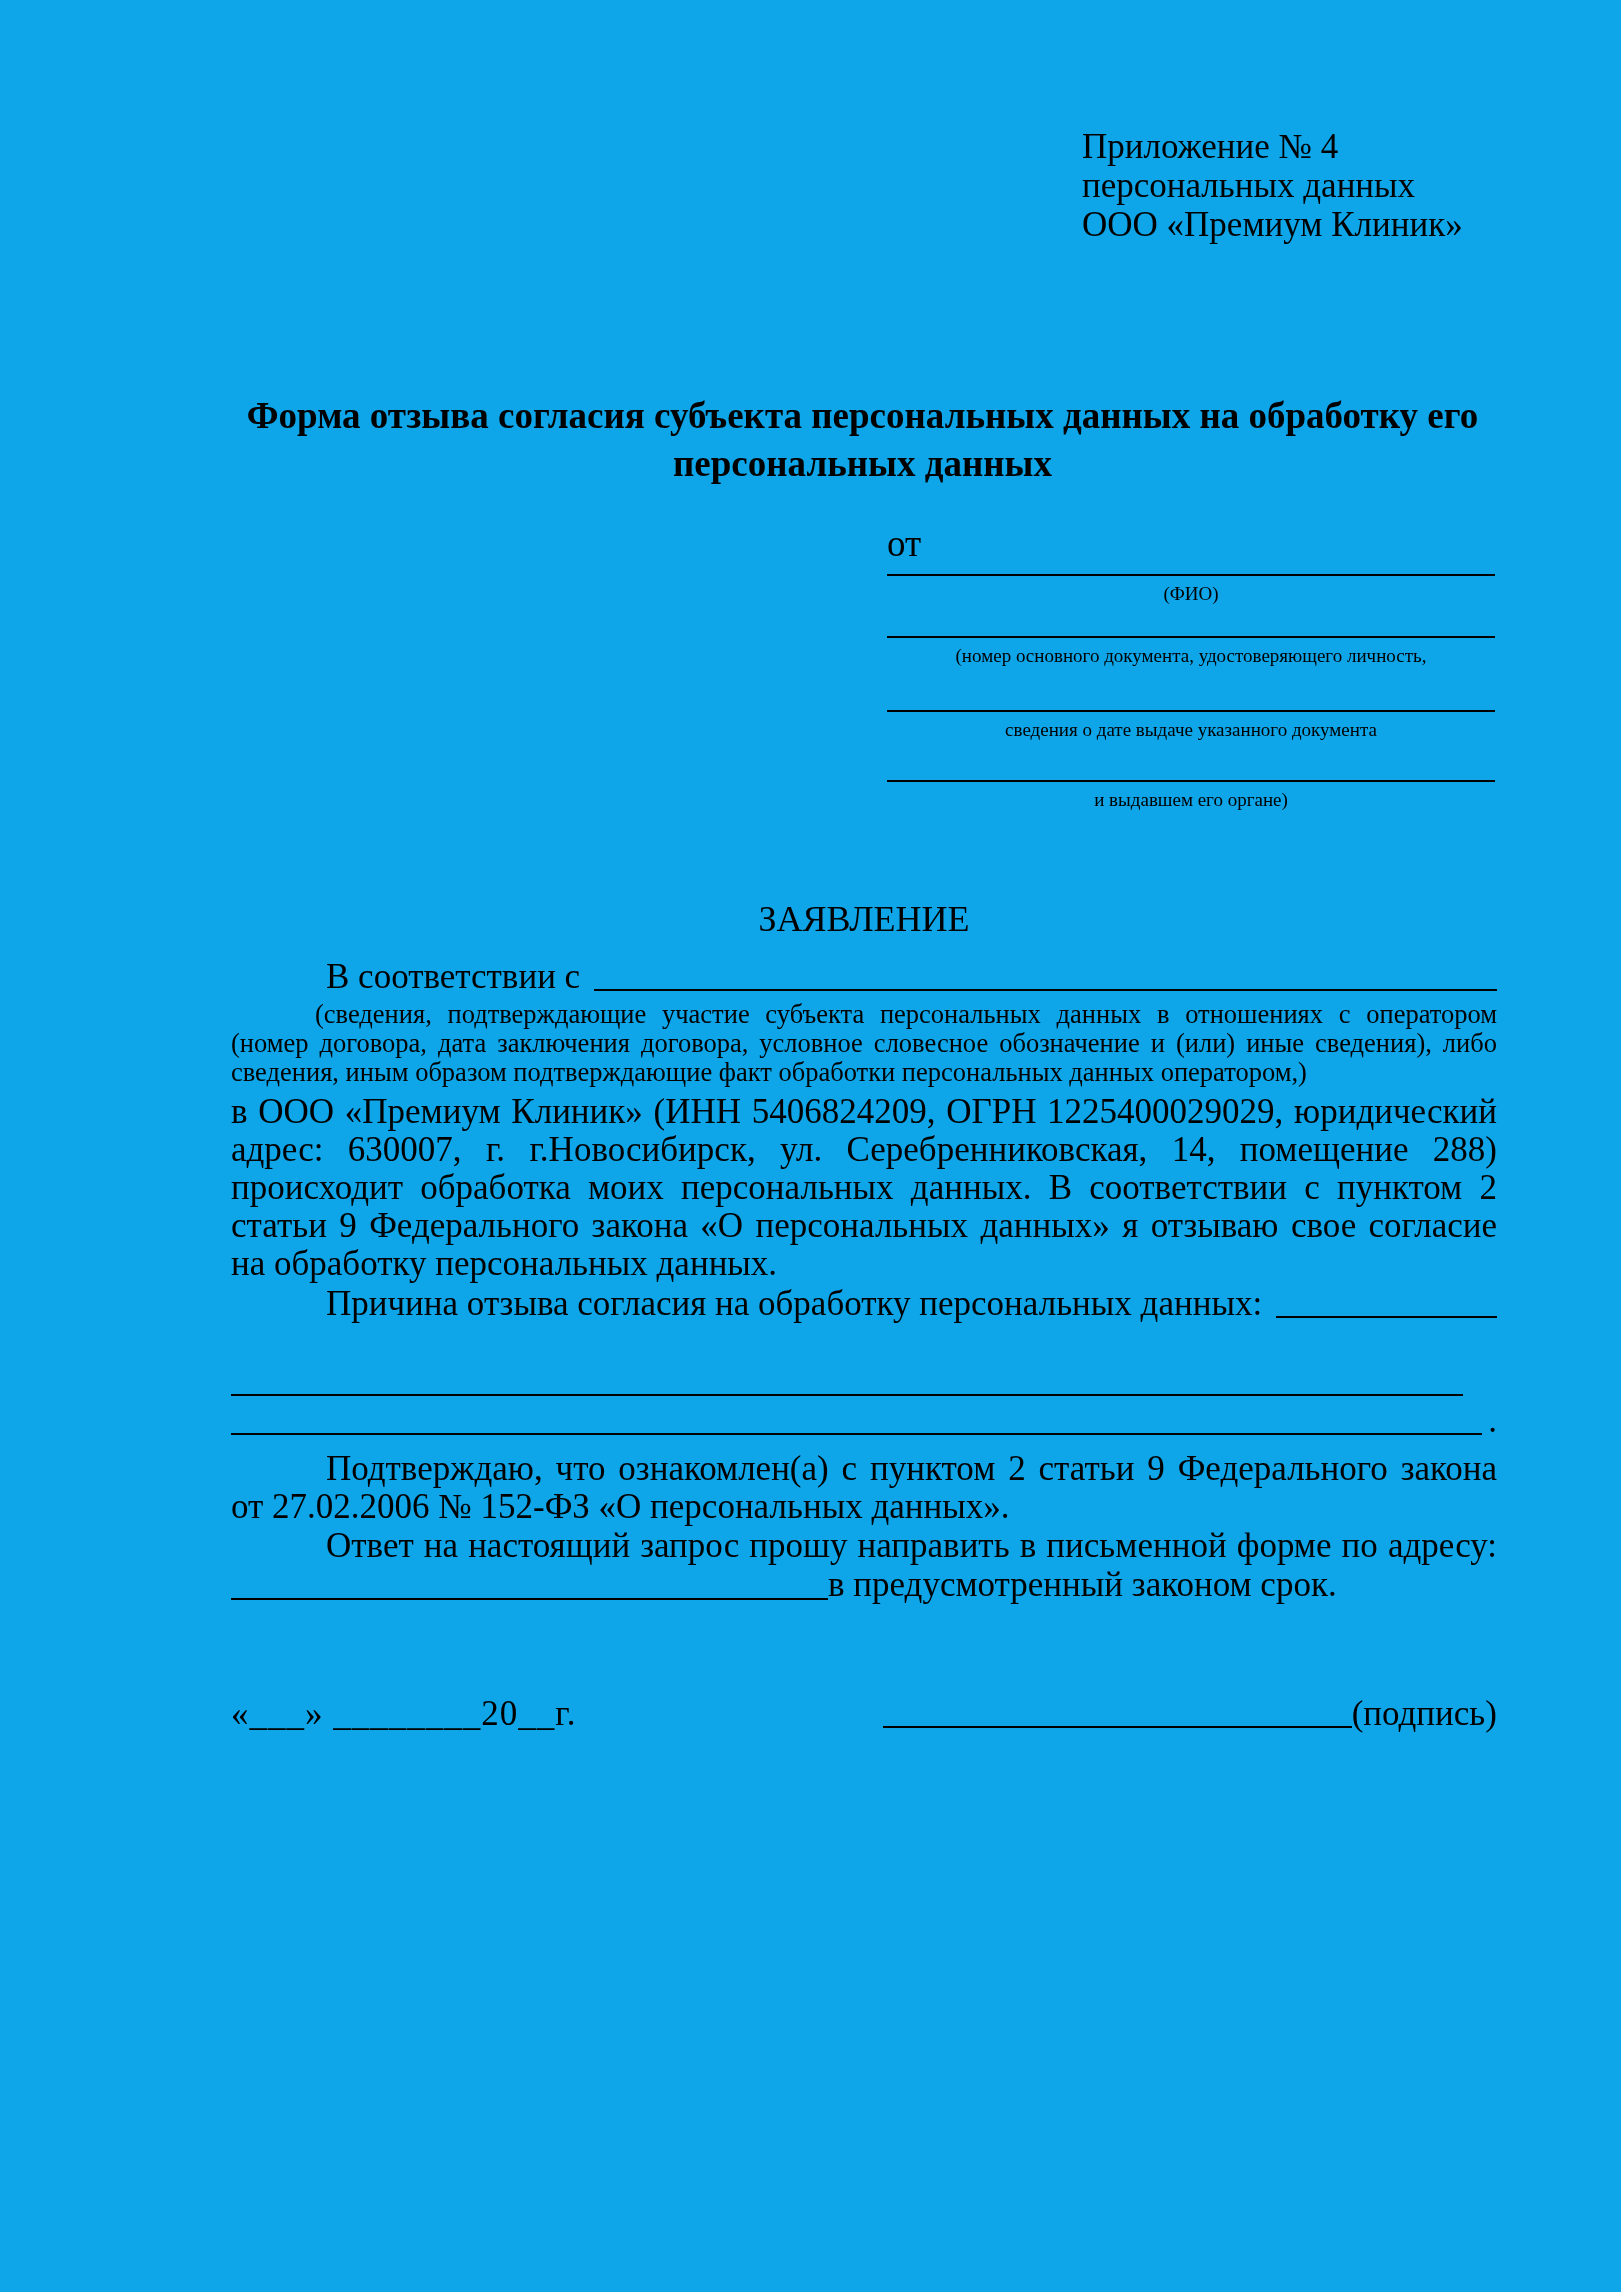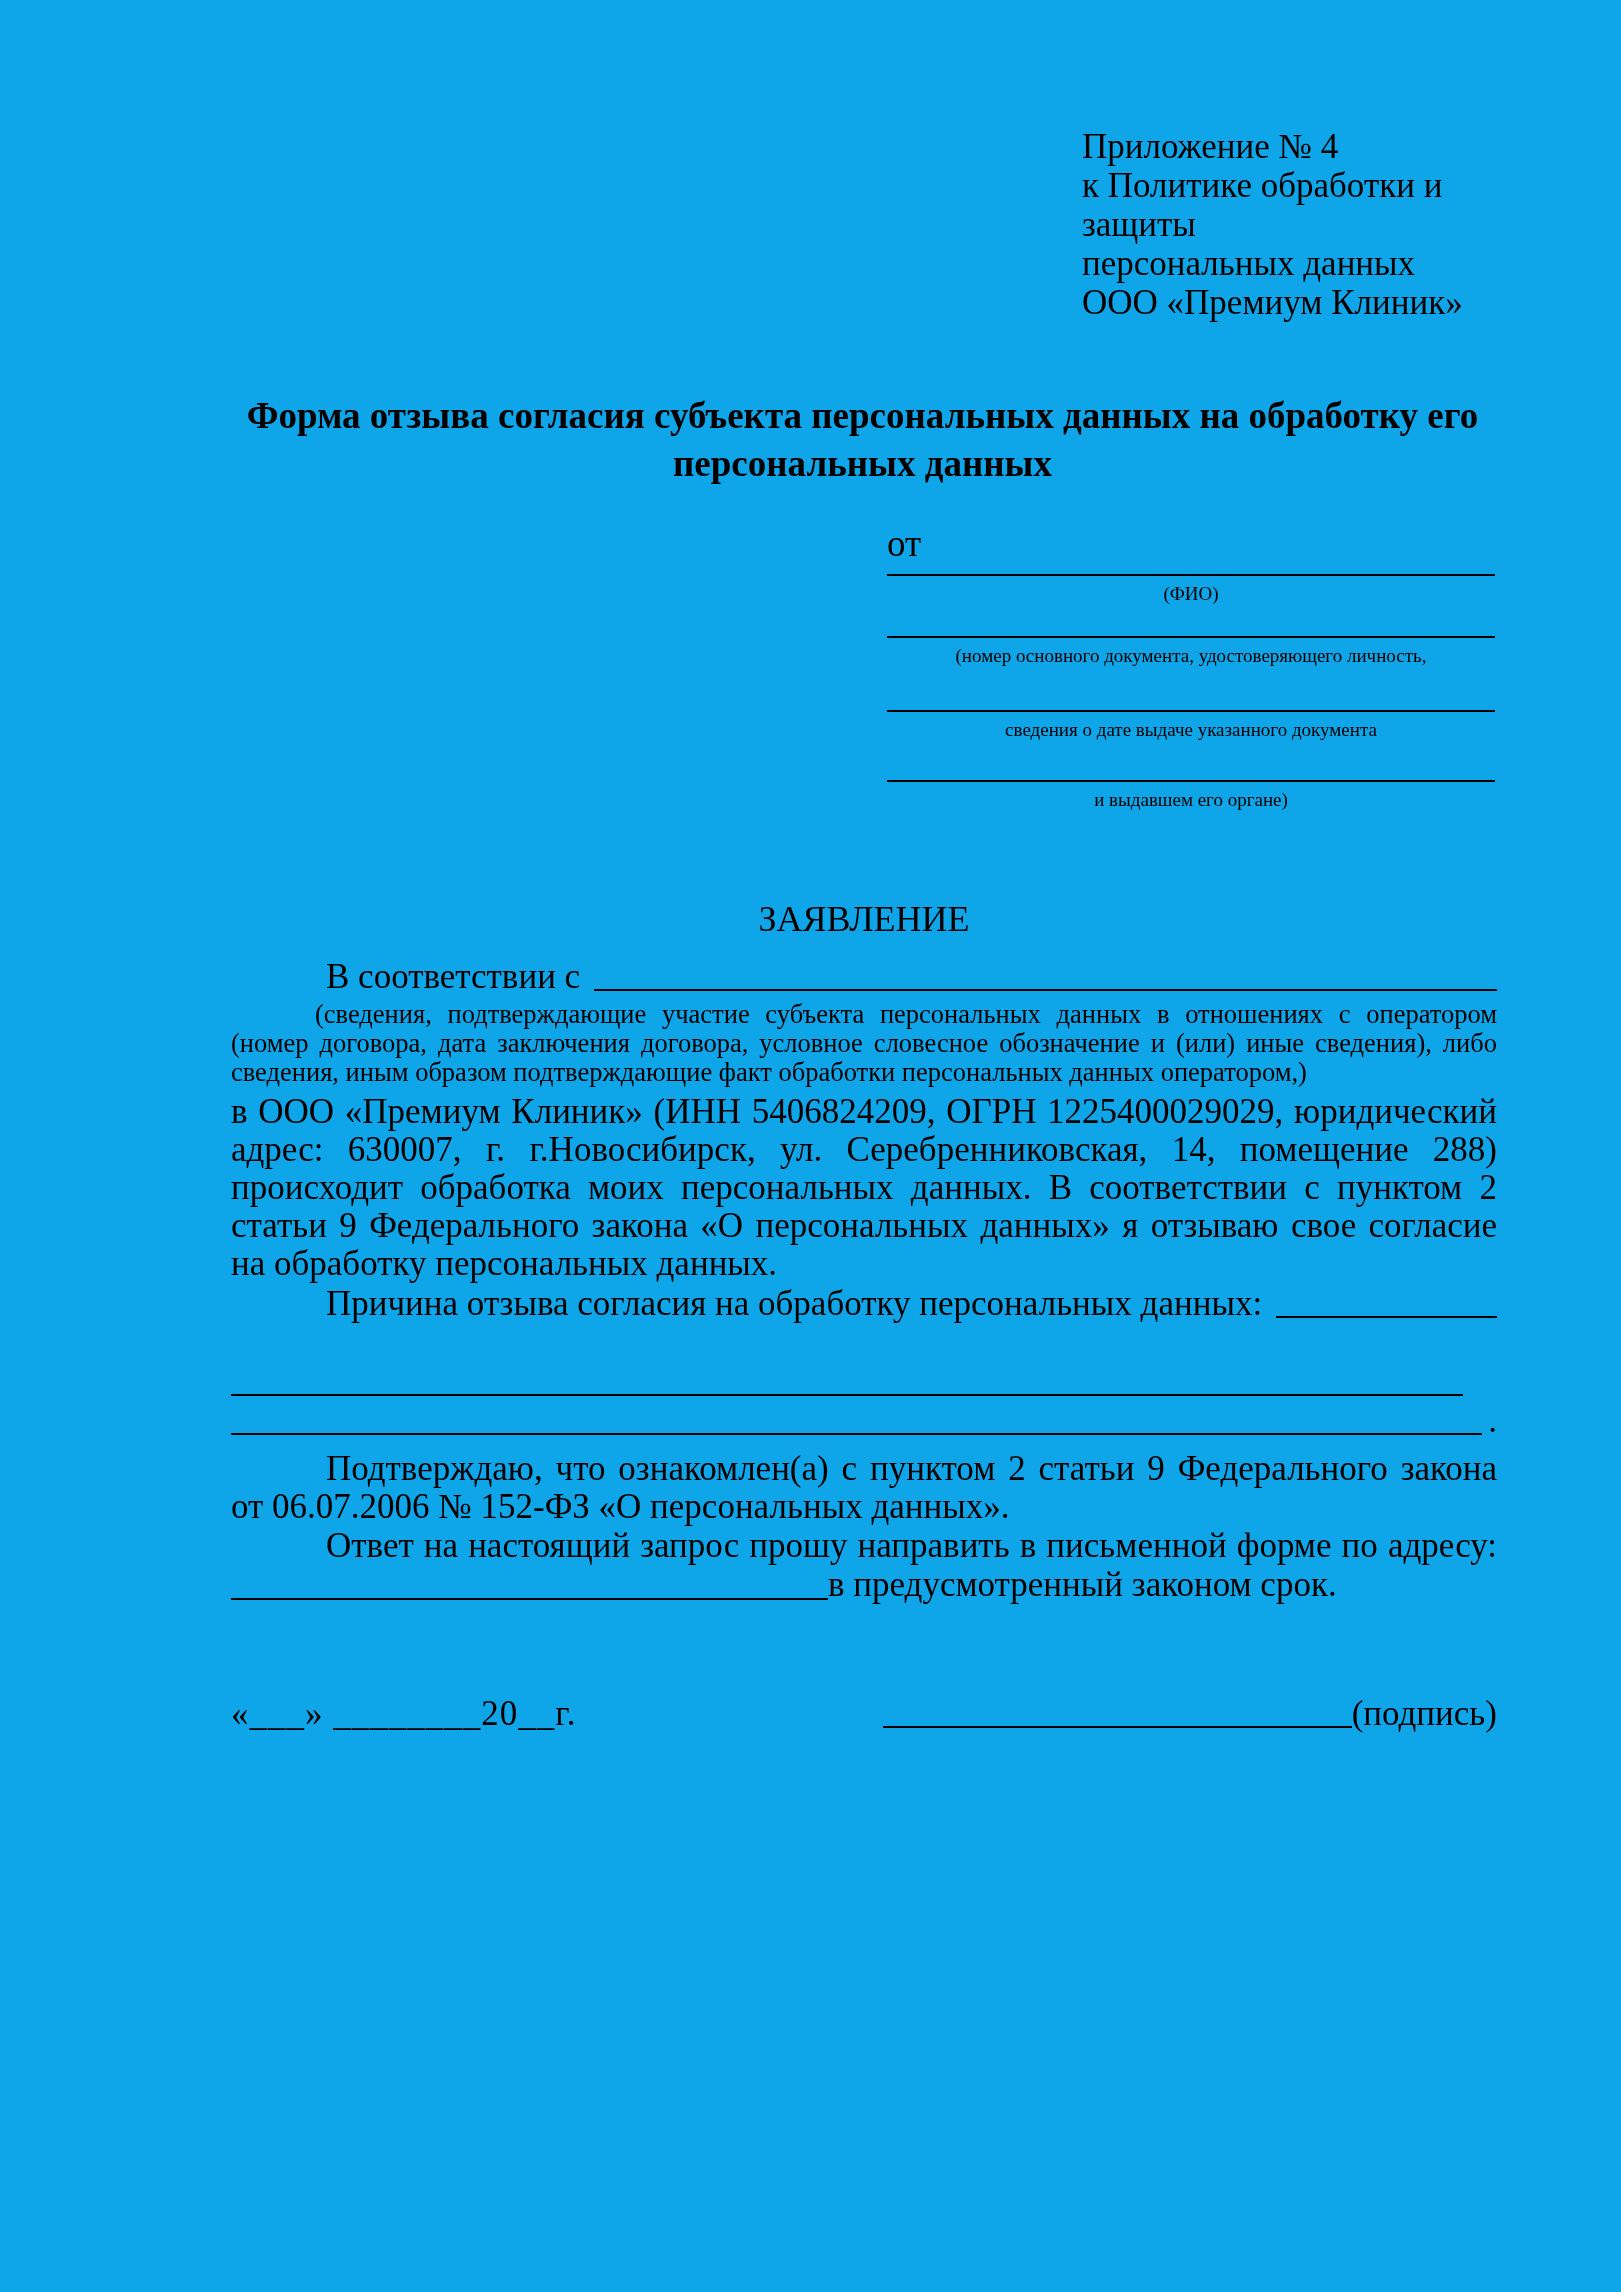--- a/index.html
+++ b/index.html
@@ -76,21 +76,20 @@
   .sig-line{width:469px;border-bottom:2.9px solid #000;margin-bottom:4.9px;}
   .sig-cap{white-space:nowrap;}
 </style>
 </head>
 <body>
 
 <div class="page">
 
   <div class="appendix">
     <div>Приложение № 4</div>
-    <div>к Политике обработки и защиты</div>
     <div>персональных данных</div>
     <div>ООО «Премиум Клиник»</div>
   </div>
 
   <div class="doc-title">Форма отзыва согласия субъекта персональных данных на обработку его персональных данных</div>
 
   <div class="addressee">
     <div>от</div>
     <div class="rule rule-1"></div>
     <div class="cap">(ФИО)</div>
@@ -124,21 +123,21 @@
 
     <div class="flex-row blank-row reason-l1">
       <span class="fill-line" style="margin-left:0"></span>
     </div>
 
     <div class="flex-row blank-row reason-l2">
       <span class="fill-line"></span>
       <span class="tail">.</span>
     </div>
 
-    <div class="confirm-par">Подтверждаю, что ознакомлен(а) с пунктом 2 статьи 9 Федерального закона от 06.07.2006 № 152-ФЗ «О персональных данных».</div>
+    <div class="confirm-par">Подтверждаю, что ознакомлен(а) с пунктом 2 статьи 9 Федерального закона от 27.02.2006 № 152-ФЗ «О персональных данных».</div>
 
     <div class="reply-par">Ответ на настоящий запрос прошу направить в письменной форме по адресу:</div>
 
     <div class="flex-row address-row">
       <span class="blank"></span>
       <span class="tail">в предусмотренный законом срок.</span>
     </div>
 
     <div class="flex-row date-sig">
       <span class="date-left">«___» ________20__г.</span>

